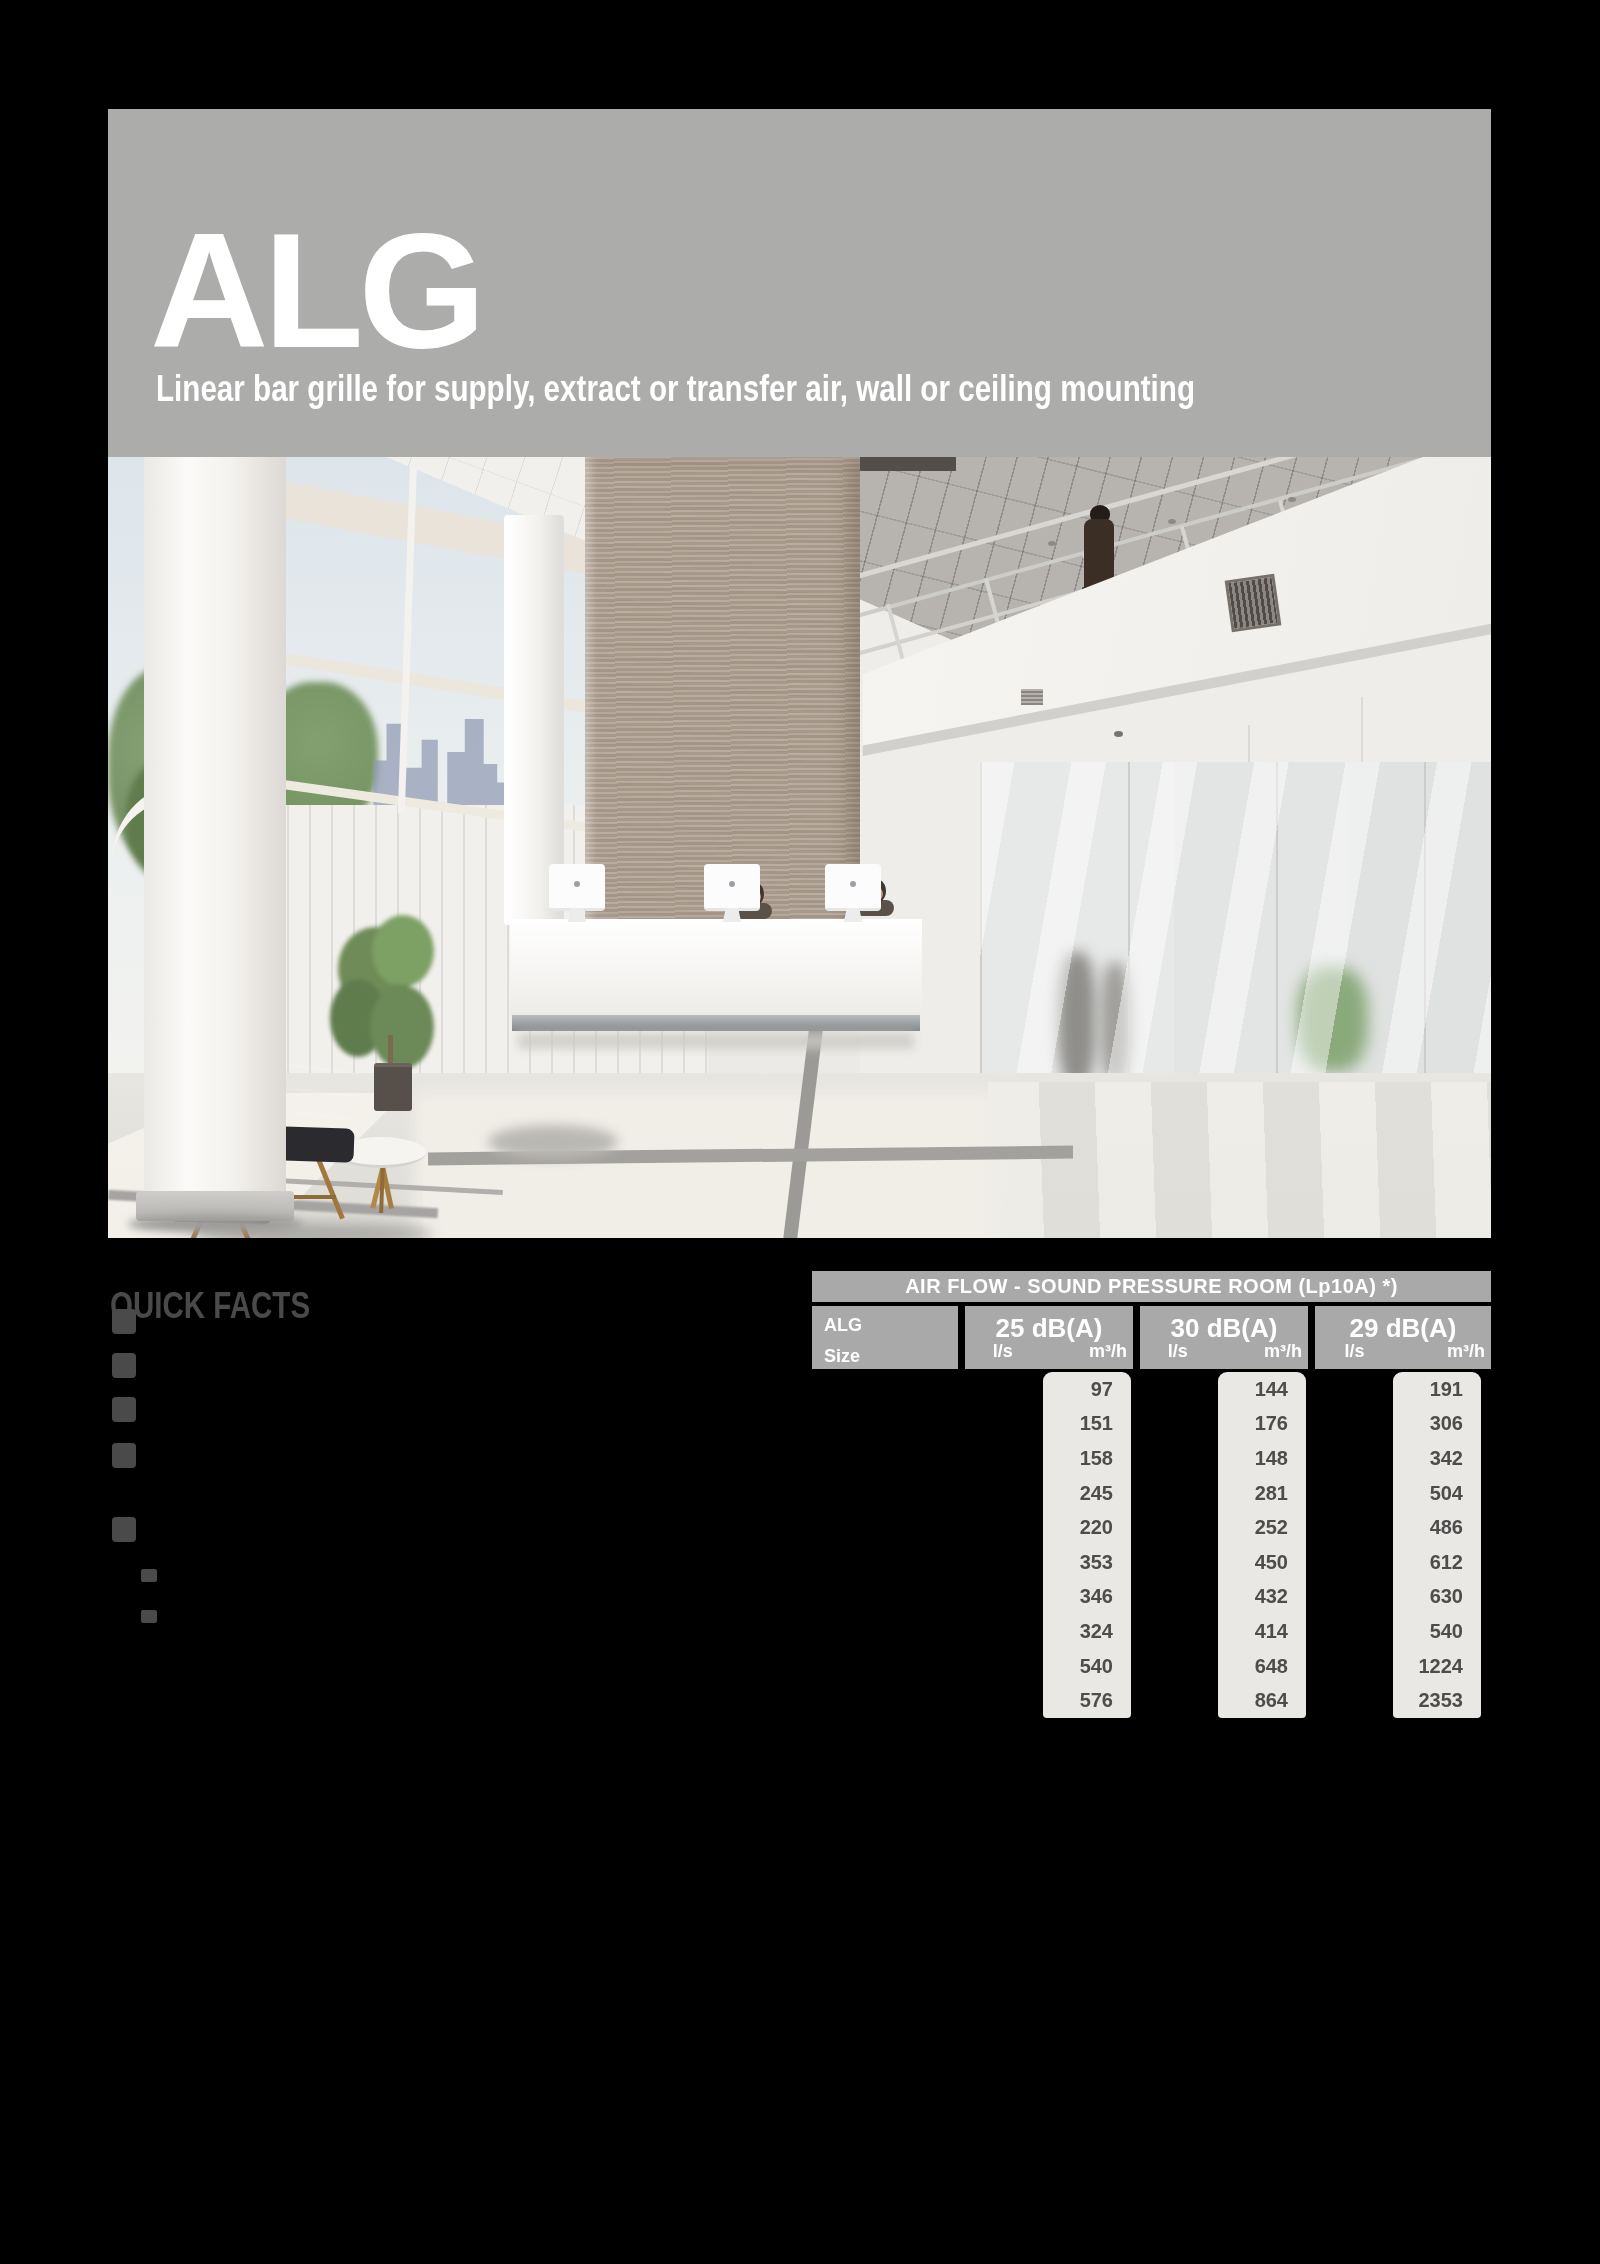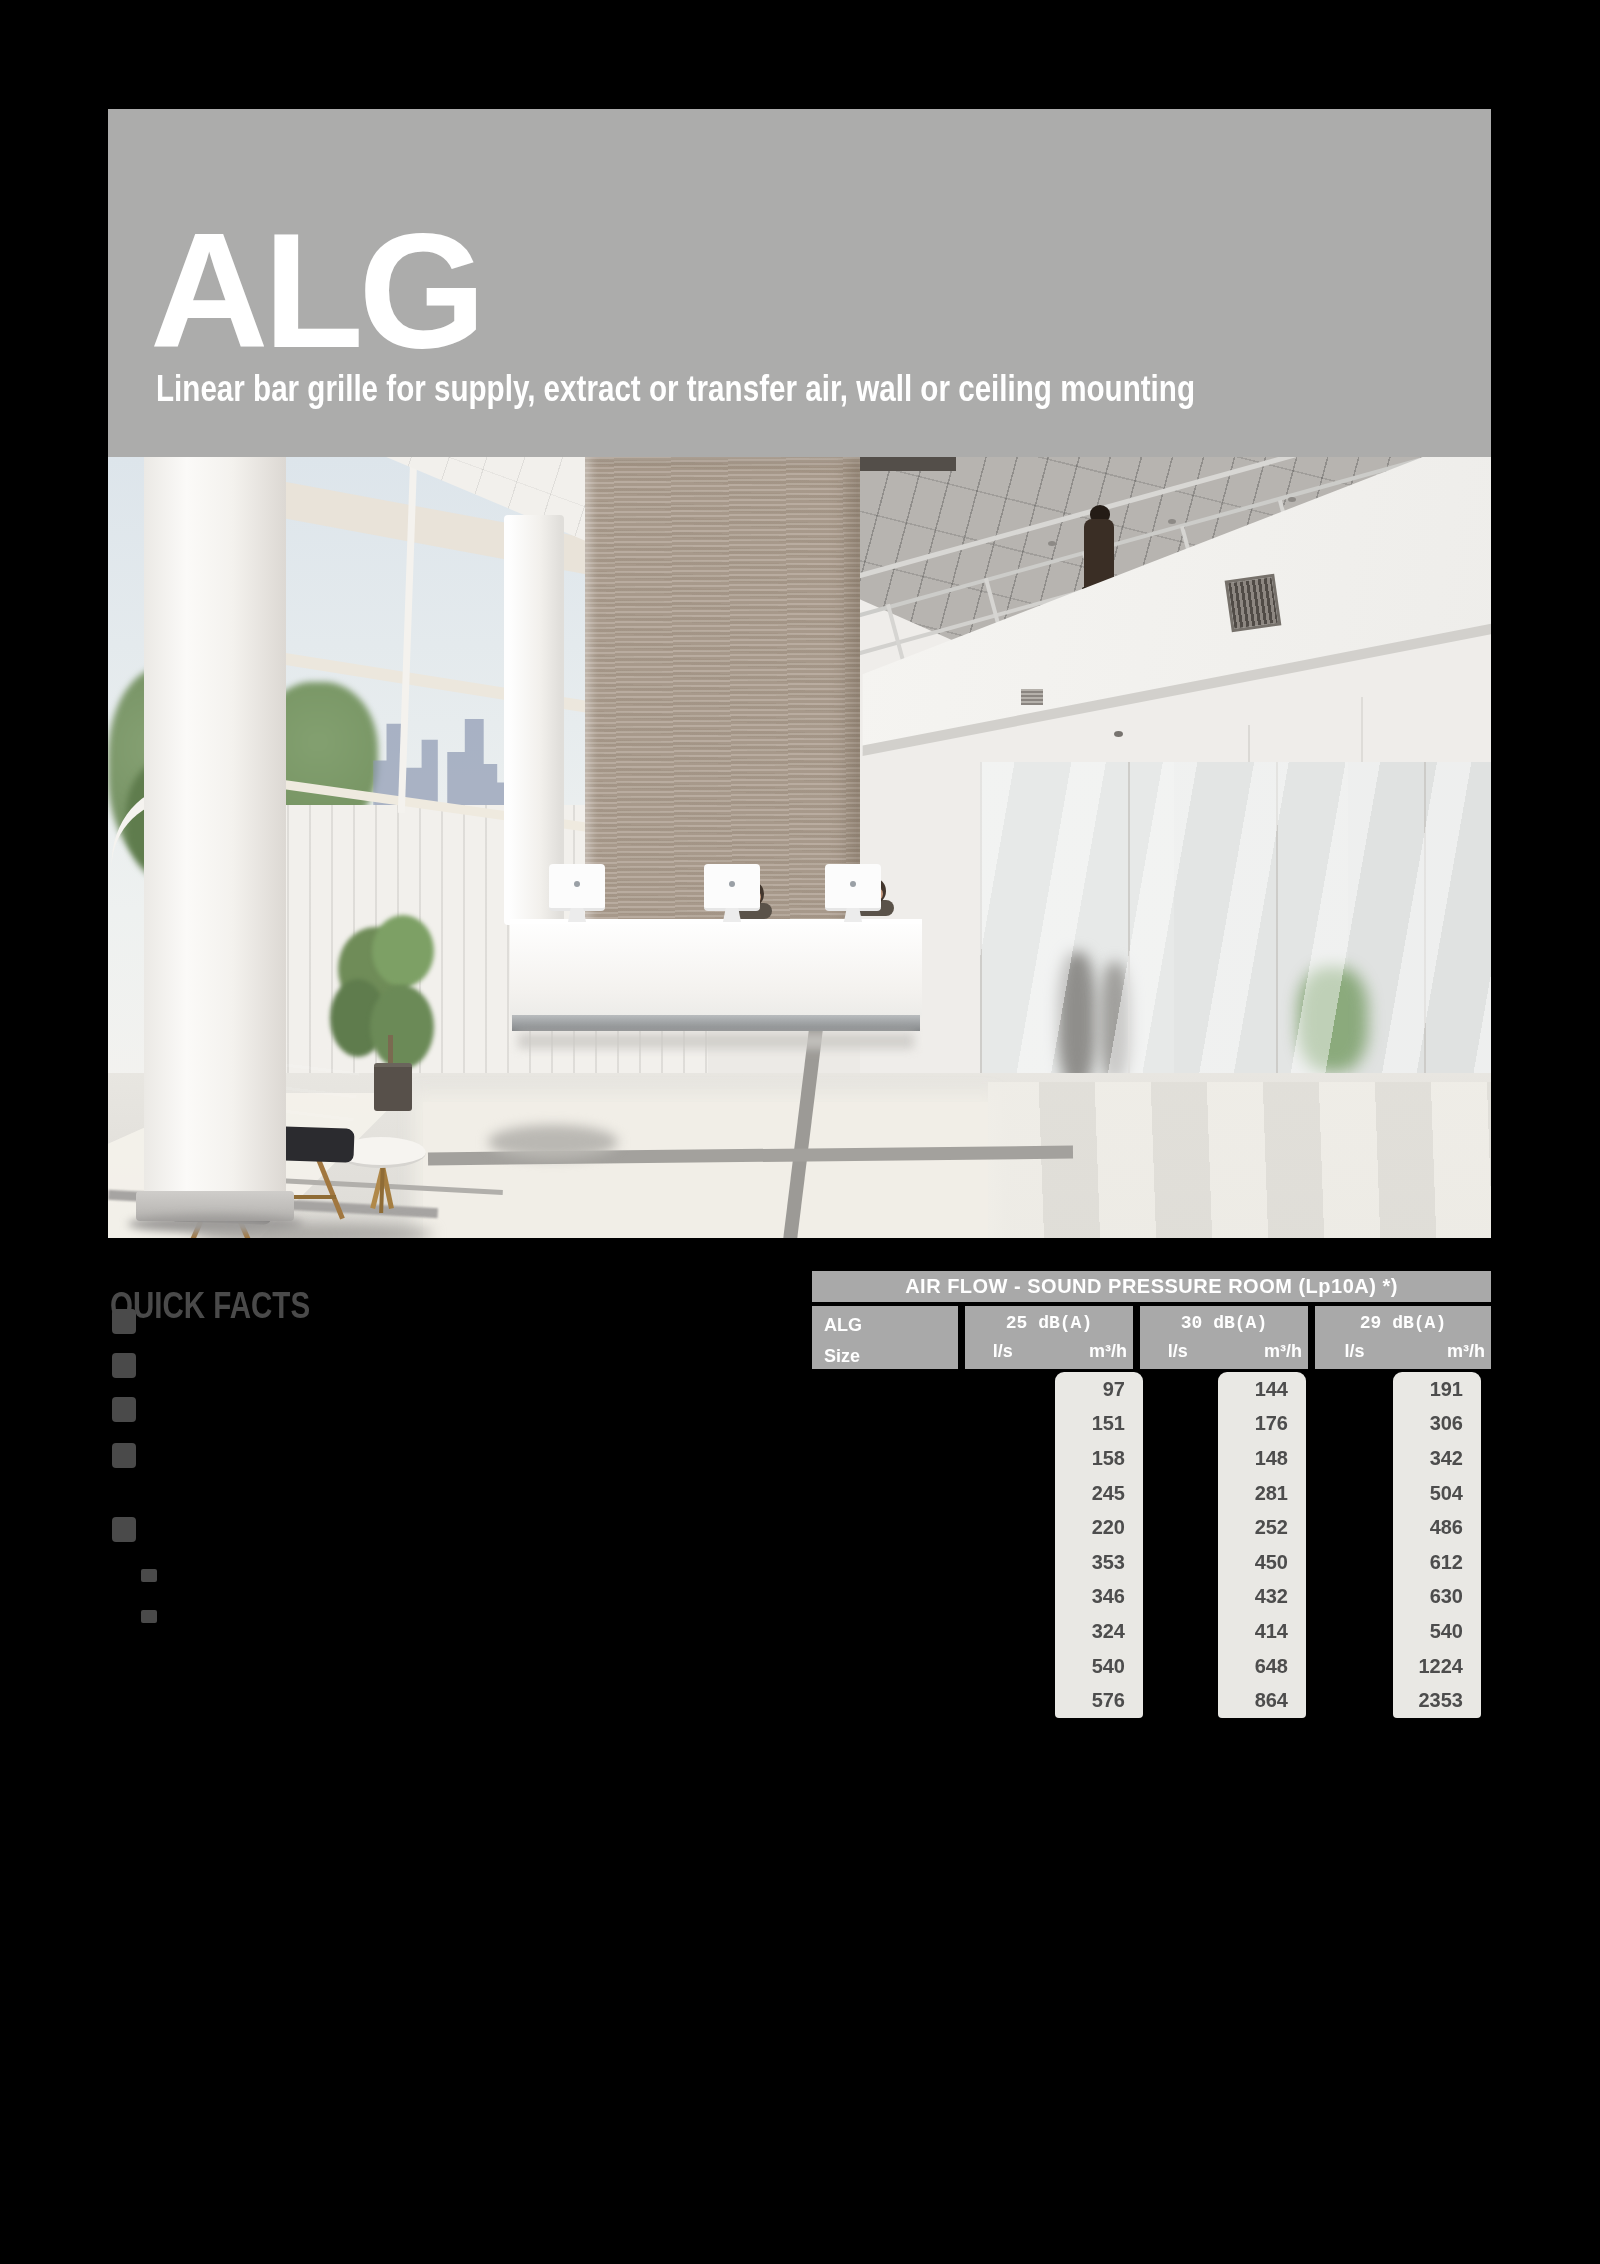--- a/index.html
+++ b/index.html
@@ -136,27 +136,27 @@
   .qf-subbullet{position:absolute;left:0;width:16px;height:13px;background:#4a4a4a;border-radius:2px;}
 
   
   .tbl-title{position:absolute;left:812px;top:1271px;width:679px;height:31px;background:#a9a9a9;
     color:#fff;font-weight:bold;font-size:20px;display:flex;align-items:center;justify-content:center;letter-spacing:.5px;}
   .tbl-cell{position:absolute;top:1306px;height:63px;background:#a9a9a9;color:#fff;font-weight:bold;}
   .tbl-rowhdr{left:812px;width:146px;}
   .tbl-rowhdr div{padding-left:12px;font-size:18px;line-height:1;}
   .tbl-rowhdr .l1{margin-top:10px;} .tbl-rowhdr .l2{margin-top:13px;}
   .tbl-g1{left:965px;width:168px;} .tbl-g2{left:1140px;width:168px;} .tbl-g3{left:1315px;width:176px;}
-  .tbl-group-label{display:block;text-align:center;padding-top:7px;font-size:18px;font-family:Liberation Mono, monospace;}
+  .tbl-group-label{display:block;text-align:center;padding-top:7px;font-size:26px;}
   .tbl-units{position:absolute;bottom:7px;left:0;width:100%;display:flex;font-size:18px;}
   .tbl-unit-flow{flex:0 0 45%;text-align:center;}
   .tbl-unit-vol{flex:1;text-align:right;padding-right:6px;}
   .val-col{position:absolute;top:1372px;width:88px;height:346px;background:#e9e8e4;
     border-radius:9px 9px 4px 4px;display:flex;flex-direction:column;}
-  .vc0{left:1043px;margin-left:12px;} .vc1{left:1218px;} .vc2{left:1393px;}
+  .vc0{left:1043px;} .vc1{left:1218px;} .vc2{left:1393px;}
   .val-cell{flex:1;display:flex;align-items:center;justify-content:flex-end;padding-right:18px;
     color:#4d4d4d;font-size:20px;font-weight:bold;}
 
   
   .logo{position:absolute;left:1118px;top:2058px;width:420px;height:130px;}
   .logo-text{position:absolute;left:0;top:0;color:#1273b7;font-size:108px;font-weight:bold;line-height:1.05;
     letter-spacing:-3px;transform:scaleX(.63);transform-origin:left top;}
   .leaf{position:absolute;left:346px;top:6px;transform:rotate(6deg);}
 </style>
 </head>

